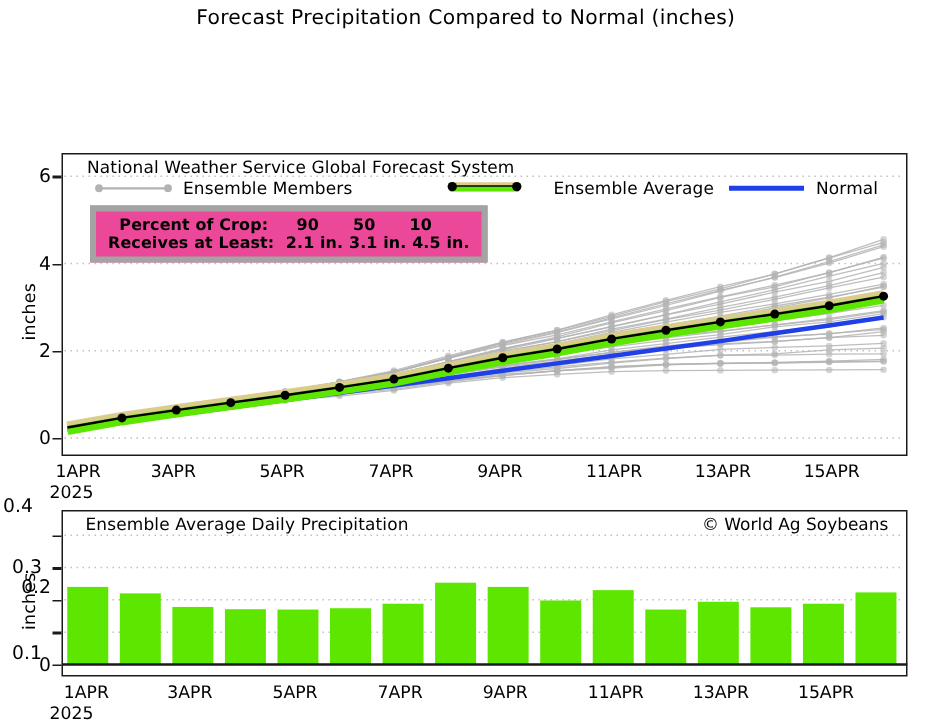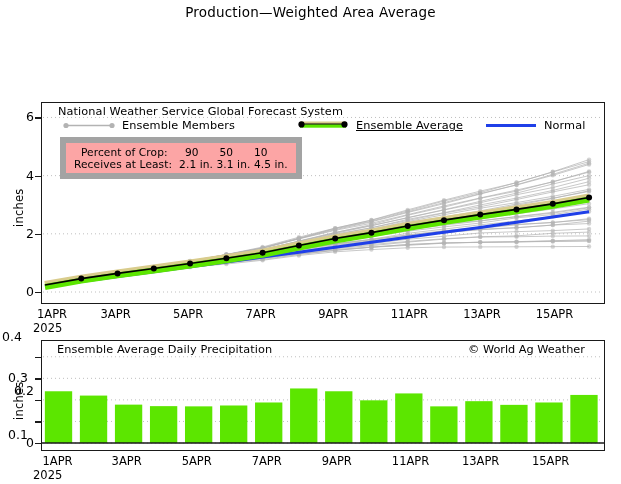--- a/index.html
+++ b/index.html
@@ -19,33 +19,33 @@
     position:absolute;font-size:11.5px;
     transform:rotate(-90deg);transform-origin:left top;
     white-space:nowrap;letter-spacing:.2px;
   }
   .ytick{position:absolute;font-size:12.5px;text-align:right;white-space:nowrap;}
   .xtick{position:absolute;font-size:11.5px;white-space:nowrap;}
   .xsub{position:absolute;font-size:11.5px;white-space:nowrap;}
 
   .legtxt{position:absolute;font-size:11.3px;white-space:nowrap;letter-spacing:.1px;}
   .cropbox{
-    position:absolute;border:6px solid #a3a3a3;background:#fca5a5;
+    position:absolute;border:4px solid #a3a3a3;background:#ec4899;
     font-size:10.6px;line-height:12.4px;padding:2.5px 8px 3px 8px;
-    white-space:pre;letter-spacing:.1px;
+    white-space:pre;letter-spacing:.1px;font-weight:bold;
   }
   .cpy{position:absolute;font-size:11.3px;white-space:nowrap;}
   .subtitle2{position:absolute;font-size:11.3px;white-space:nowrap;letter-spacing:.1px;}
   svg{display:block;position:absolute;}
 </style>
 </head>
 <body>
 
 <div class="titles">
-  <div class="t3">Production—Weighted Area Average</div>
+  <div class="t2">Forecast Precipitation Compared to Normal (inches)</div>
 </div>
 
 <div class="frame" style="left:41px;top:102px;width:564px;height:202px;"></div>
 
 <div class="ylabel" style="left:12px;top:227px;">inches</div>
 
 <svg id="top-svg" style="left:41px;top:102px;" width="564" height="202">
     <line x1="2" y1="190" x2="562" y2="190" stroke="#bfbfbf" stroke-width="1" stroke-dasharray="1,3"></line>
     <line x1="2" y1="131.8181818181818" x2="562" y2="131.8181818181818" stroke="#bfbfbf" stroke-width="1" stroke-dasharray="1,3"></line>
     <line x1="2" y1="73.63636363636363" x2="562" y2="73.63636363636363" stroke="#bfbfbf" stroke-width="1" stroke-dasharray="1,3"></line>
@@ -598,21 +598,21 @@
 </svg>
 <div class="legtxt" style="left:122px;top:119px;">Ensemble Members</div>
 
 <svg style="left:296px;top:119px;" width="54" height="11">
   <rect x="4" y="2.5" width="46" height="2.6" fill="#d9cc8c"></rect>
   <rect x="4" y="5.1" width="46" height="3.6" fill="#5ce600"></rect>
   <line x1="4" y1="5.0" x2="50" y2="5.0" stroke="#000" stroke-width="1.1"></line>
   <circle cx="5.5" cy="5.4" r="3.1" fill="#000"></circle>
   <circle cx="48.5" cy="5.4" r="3.1" fill="#000"></circle>
 </svg>
-<div class="legtxt" style="left:356px;top:119px;text-decoration:underline;">Ensemble Average</div>
+<div class="legtxt" style="left:369px;top:119px;">Ensemble Average</div>
 
 <svg style="left:484px;top:121px;" width="54" height="9">
   <line x1="2" y1="4.5" x2="52" y2="4.5" stroke="#1f3fe8" stroke-width="3.2"></line>
 </svg>
 <div class="legtxt" style="left:544px;top:119px;">Normal</div>
 
 <div class="cropbox" style="left:60px;top:137px;"><span id="crop-text">  Percent of Crop:     90      50      10
 Receives at Least:  2.1 in. 3.1 in. 4.5 in.</span></div>
 
 <div class="frame" style="left:41px;top:340px;width:564px;height:111px;"></div>
@@ -662,13 +662,13 @@
     <div class="xtick" style="left: 181.64px; top: 454px;">5APR</div>
     <div class="xtick" style="left: 251.702px; top: 454px;">7APR</div>
     <div class="xtick" style="left: 321.764px; top: 454px;">9APR</div>
     <div class="xtick" style="left: 391.826px; top: 454px;">11APR</div>
     <div class="xtick" style="left: 461.888px; top: 454px;">13APR</div>
     <div class="xtick" style="left: 531.95px; top: 454px;">15APR</div>
   </div>
 <div class="xsub" style="left:33px;top:468px;">2025</div>
 
 <div class="subtitle2" style="left:57px;top:343px;">Ensemble Average Daily Precipitation</div>
-<div class="cpy" style="left:468px;top:343px;">© World Ag Weather</div>
+<div class="cpy" style="left:468px;top:343px;">© World Ag Soybeans</div>
 
 </body></html>

